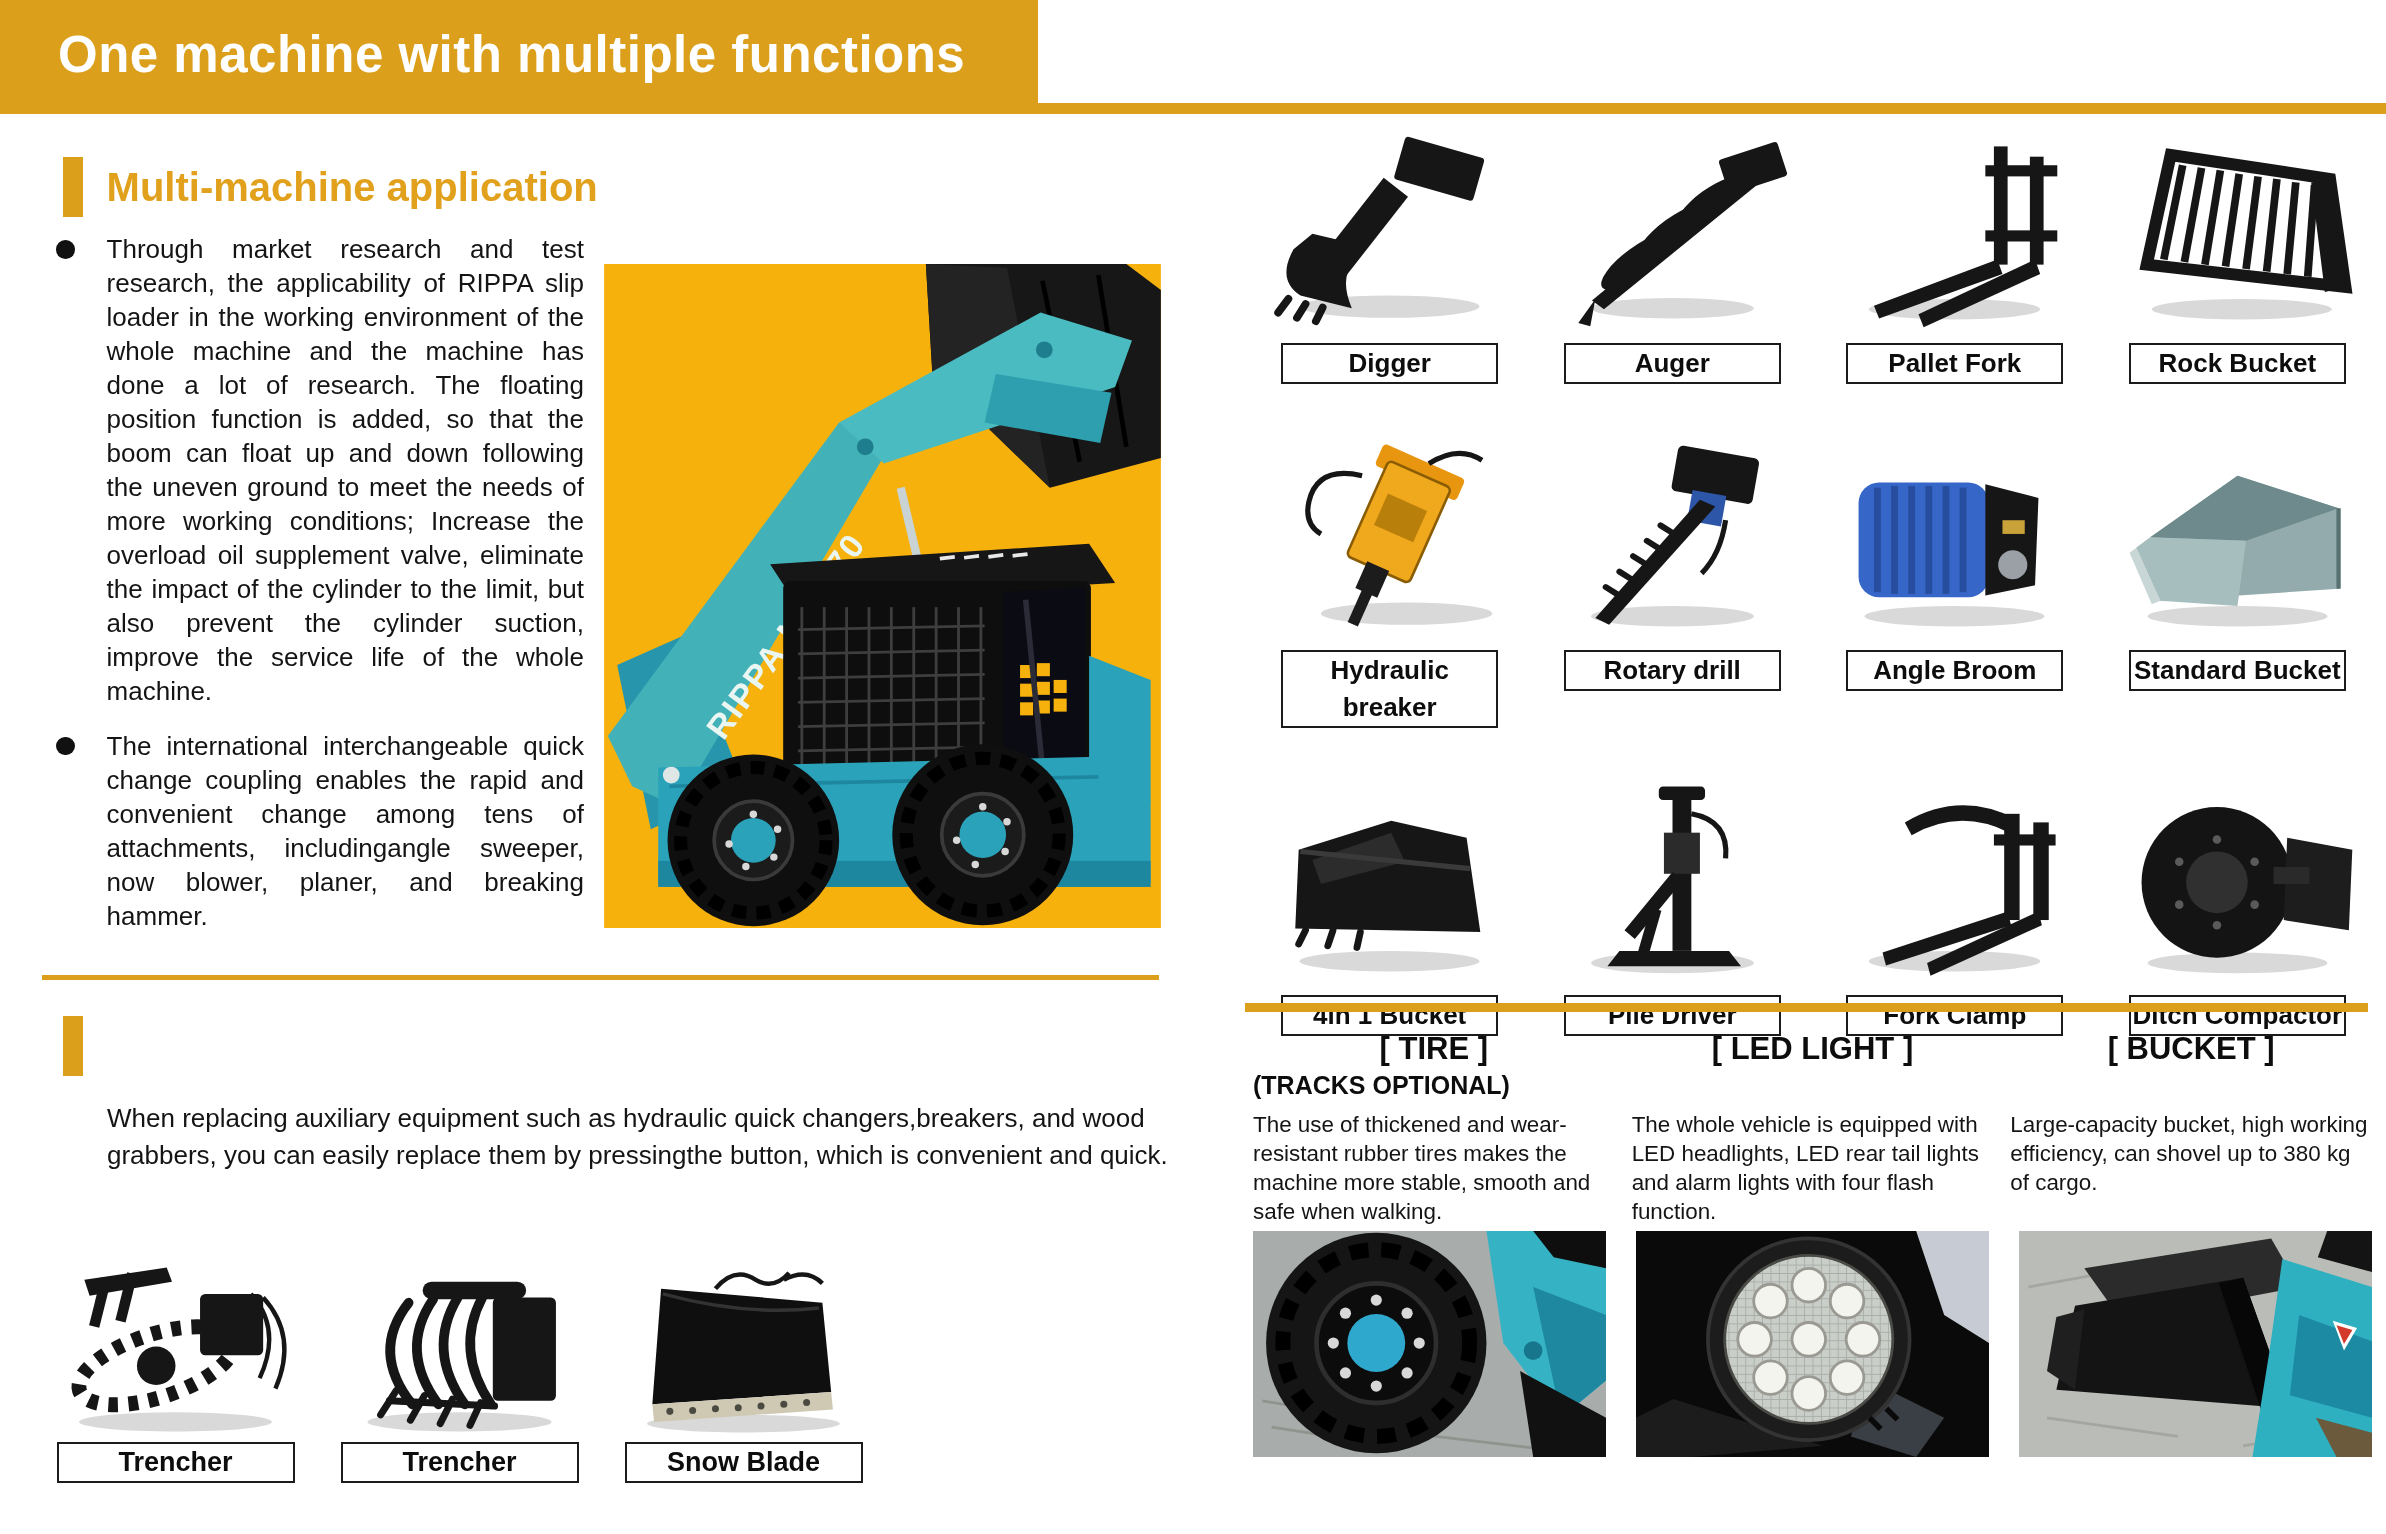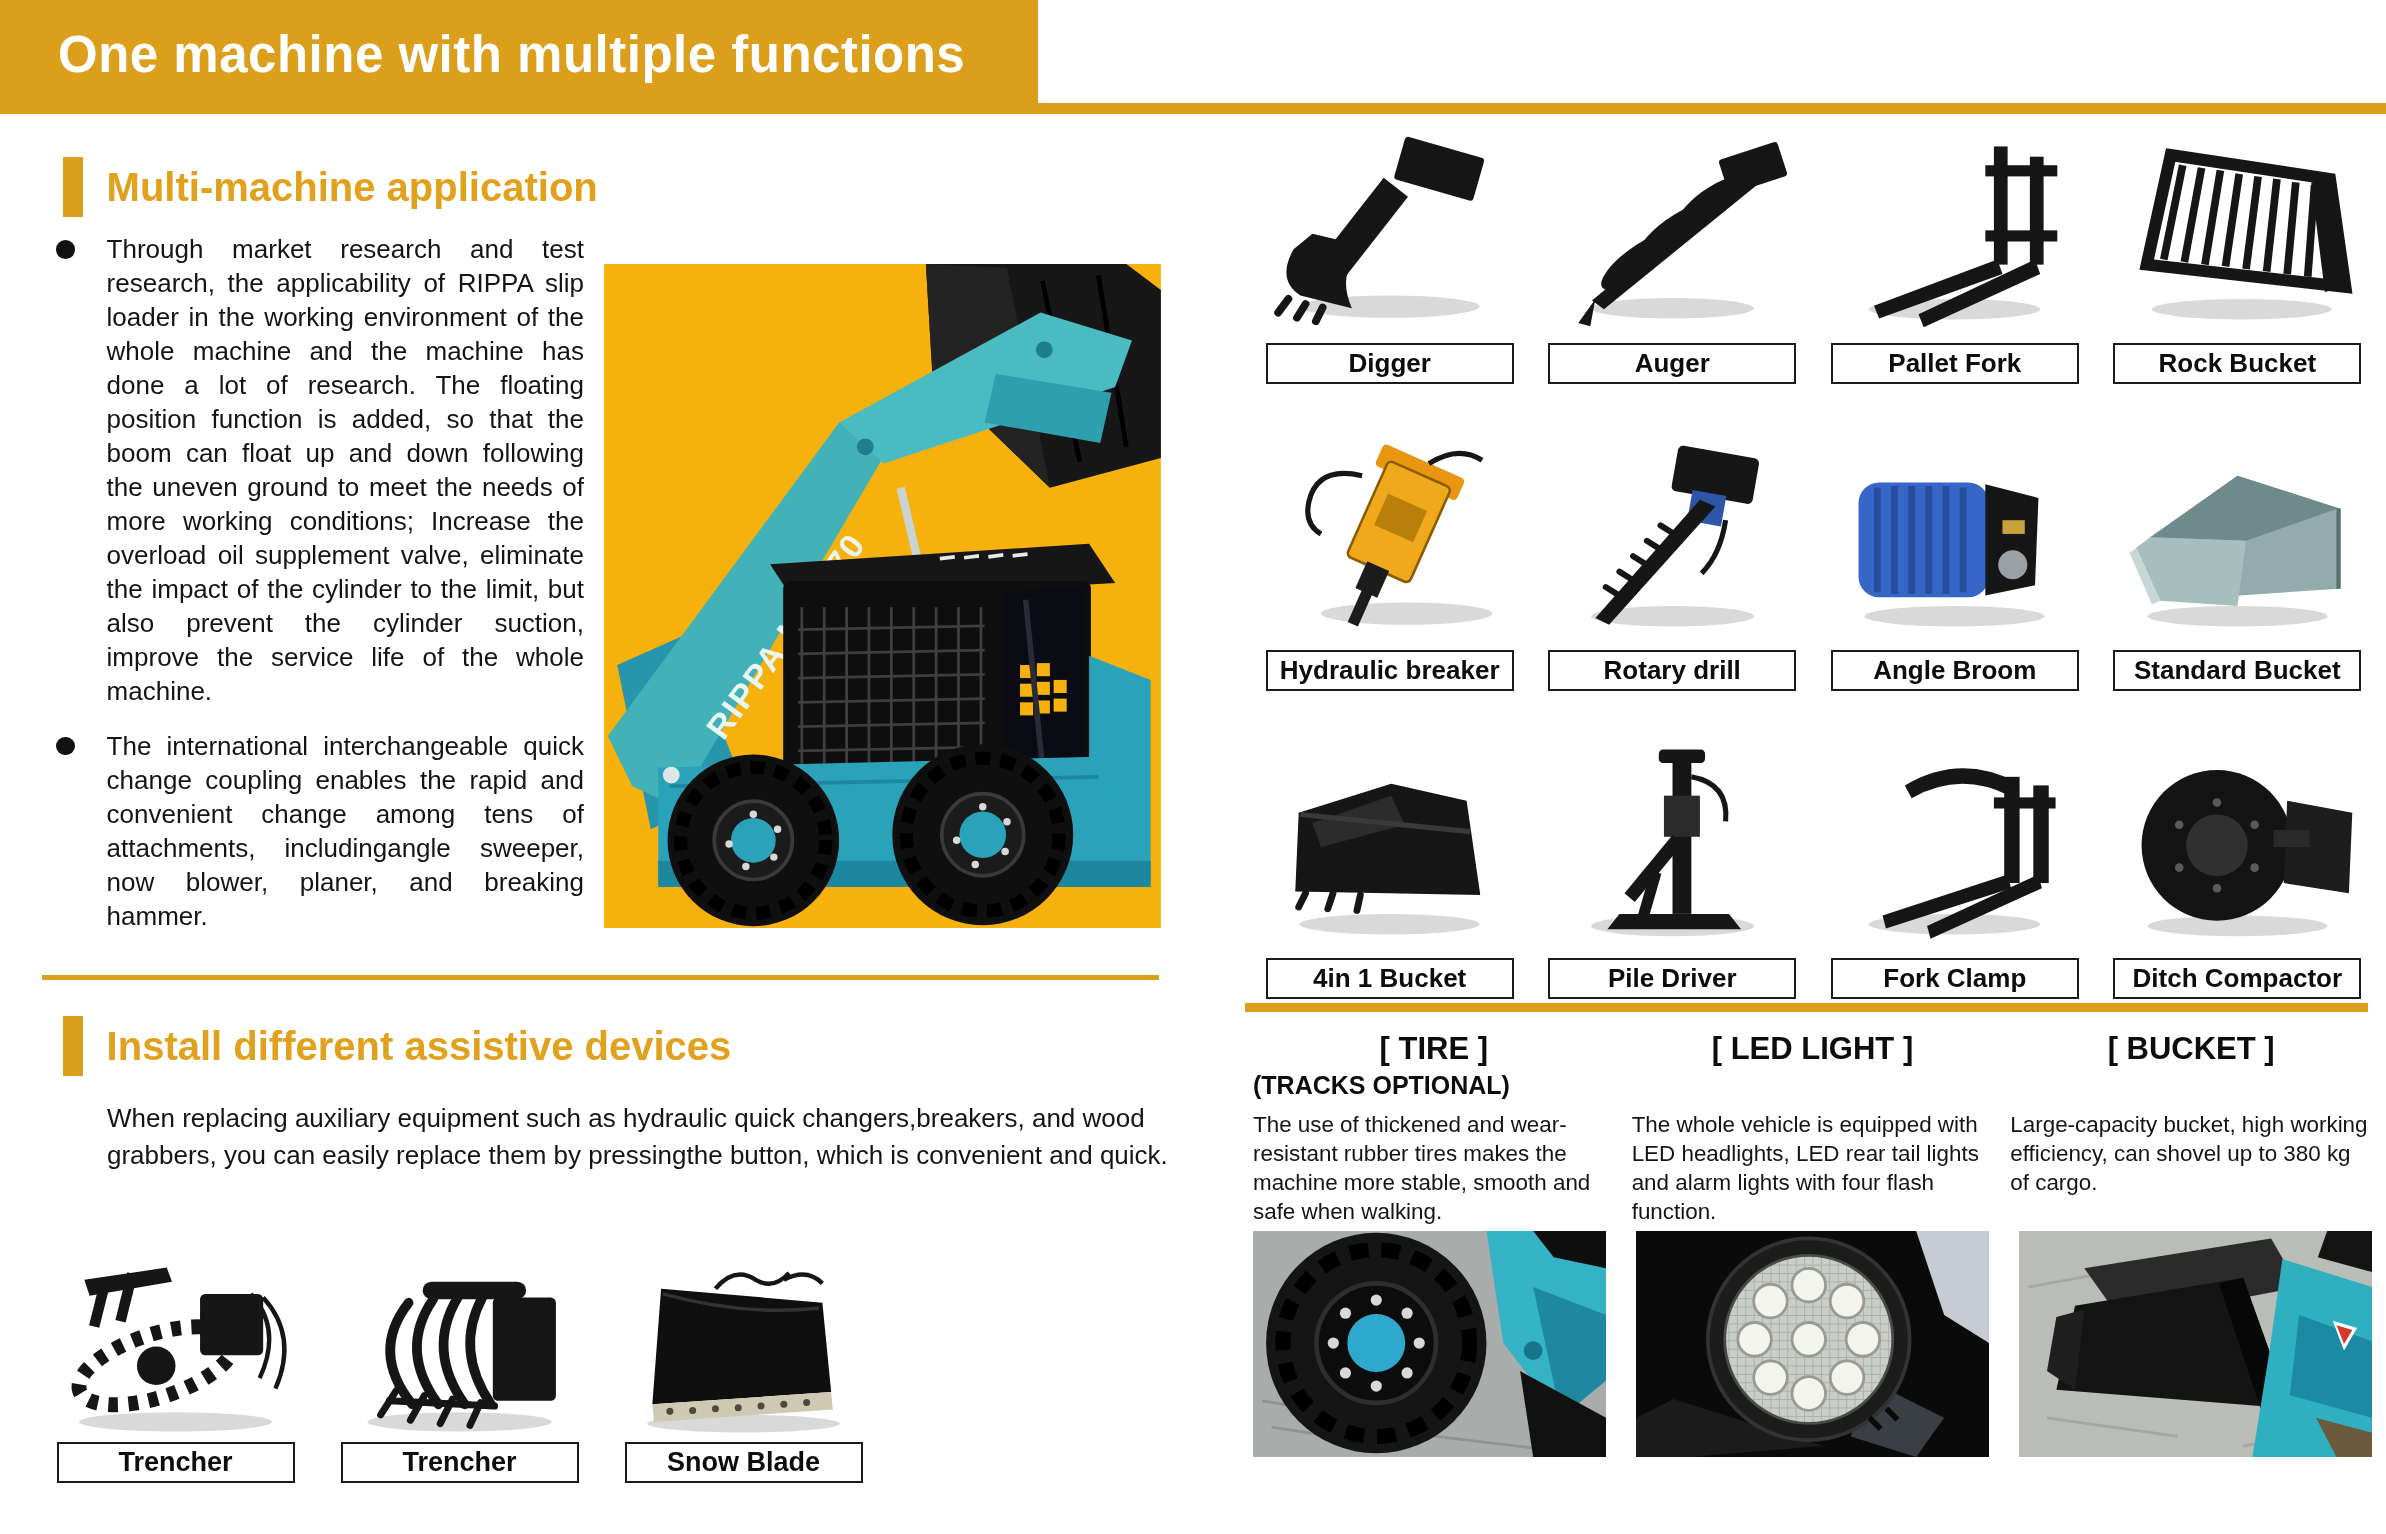--- a/index.html
+++ b/index.html
@@ -35,21 +35,21 @@
   .divider-left{position:absolute;left:42px;top:975px;width:1117px;height:4.7px;background:var(--accent);}
   .divider-right{position:absolute;left:1245px;top:1003px;width:1123px;height:9.3px;background:var(--accent);}
   
   .assist-par{position:absolute;left:107px;top:1100px;width:1063px;font-size:26px;line-height:37px;color:#141414;}
   .assist-grid{position:absolute;left:42px;top:1251px;width:1119px;display:grid;grid-template-columns:repeat(4,1fr);column-gap:17px;}
   .assist-grid .img{height:185px;display:flex;align-items:flex-end;justify-content:center;}
   .assist-grid svg{width:263px;height:179px;}
   
   .label-box{border:2.8px solid #1b1b1b;background:#fff;width:238px;margin:5.6px auto 0 auto;
     text-align:center;font-weight:bold;font-size:27px;line-height:37px;color:#0d0d0d;}
-  .att-grid .label-box{width:248px;font-size:26px;}
+  .att-grid .label-box{width:217px;font-size:26px;}
   
   .att-grid{position:absolute;left:1254px;top:121px;width:1119px;display:grid;
     grid-template-columns:repeat(4,1fr);column-gap:11.2px;row-gap:45px;}
   .att-cell .img{height:216px;display:flex;align-items:center;justify-content:center;}
   .att-cell svg{width:257px;height:205px;}
   
   .features{position:absolute;left:1253px;top:1031px;width:1119px;display:grid;grid-template-columns:repeat(3,1fr);column-gap:17px;}
   .feature .f-title{font-size:31px;font-weight:bold;text-align:center;color:#0d0d0d;}
   .feature .f-sub{font-size:25px;font-weight:bold;text-align:left;color:#0d0d0d;height:43px;line-height:37px;}
   .feature .f-text{font-size:22.4px;line-height:29px;color:#141414;}
@@ -401,21 +401,20 @@
       </svg>
         </div>
       <div class="label-box">Ditch Compactor</div>
     </div>
 
   </div>
 
   <div class="divider-left"></div>
   <div class="section-head" style="left:63px;top:1016px;">
     <div class="bar"></div>
-    <div class="txt">Install different assistive devices</div>
   </div>
   <p class="assist-par">When replacing auxiliary equipment such as hydraulic quick changers,breakers, and wood grabbers, you can easily replace them by pressingthe button, which is convenient and quick.</p>
 
   <div class="assist-grid">
 
     <div>
       <div class="img">
           <svg viewBox="0 0 300 200">
         <ellipse cx="150" cy="186" rx="110" ry="11" fill="#d9d9d9"></ellipse>
         <g fill="#161616">

